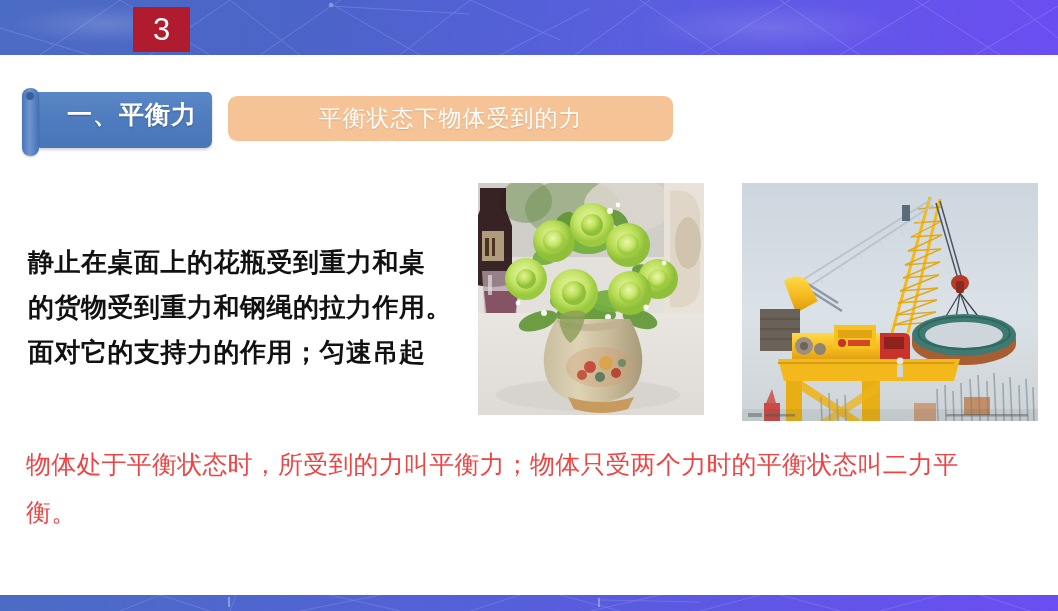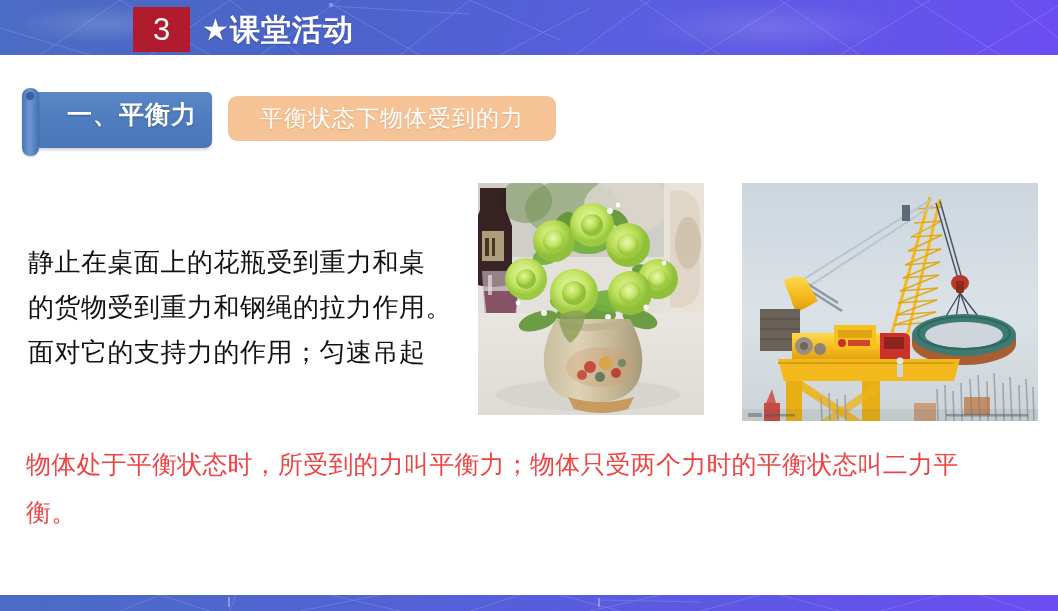--- a/index.html
+++ b/index.html
@@ -60,35 +60,35 @@
   }
   .scroll-text{
     position:absolute;left:30px;top:4px;width:160px;height:44px;
     display:flex;align-items:center;justify-content:center;
     color:#ffffff;font-size:25px;font-weight:bold;letter-spacing:1px;
     text-shadow:0 1px 2px rgba(0,0,0,.25);
   }
 
   
   .pill{
-    position:absolute;left:228px;top:96px;width:328px;height:45px;
+    position:absolute;left:228px;top:96px;width:445px;height:45px;
     background:#f5c396;border-radius:9px;
     display:flex;align-items:center;justify-content:center;font-family:Liberation Serif, serif;
   }
   .pill span{
     color:#ffffff;font-size:23px;letter-spacing:1px;
     text-shadow:0 1px 1px rgba(180,120,70,.35);
   }
 
   
   .bodytext{
     position:absolute;left:28px;top:240px;width:440px;
     color:#111111;font-size:26px;line-height:45px;letter-spacing:.5px;
   }
-  .bodytext div{white-space:nowrap;}
+  .bodytext div{white-space:nowrap;font-weight:bold;}
 
   
   .redtext{
     position:absolute;left:26px;top:440px;width:1010px;
     color:#ef4444;font-size:25px;line-height:48px;font-weight:normal;letter-spacing:.2px;
   }
   .redtext div{white-space:nowrap;}
 
   
   .photo{position:absolute;overflow:hidden;background:#efefef;}
@@ -131,21 +131,20 @@
           <path d="M915 0 L1000 55"></path>
         <path d="M975 55 L1058 6"></path>
           <path d="M1010 0 L1058 38"></path>
         <path d="M330 6 L470 14"></path>
       </g>
       <circle cx="331" cy="5" r="2.2" fill="#eef1ff" opacity="0.85"></circle>
     </svg>
     <div class="numbox">
       <span>3</span>
     </div>
-    <div class="headtitle">★课堂活动</div>
   </div>
 
   <div class="scroll-wrap">
     <div class="scroll-body"></div>
     <div class="scroll-roll"></div>
     <div class="scroll-text">一、平衡力</div>
   </div>
 
   <div class="pill">
     <span>平衡状态下物体受到的力</span>

